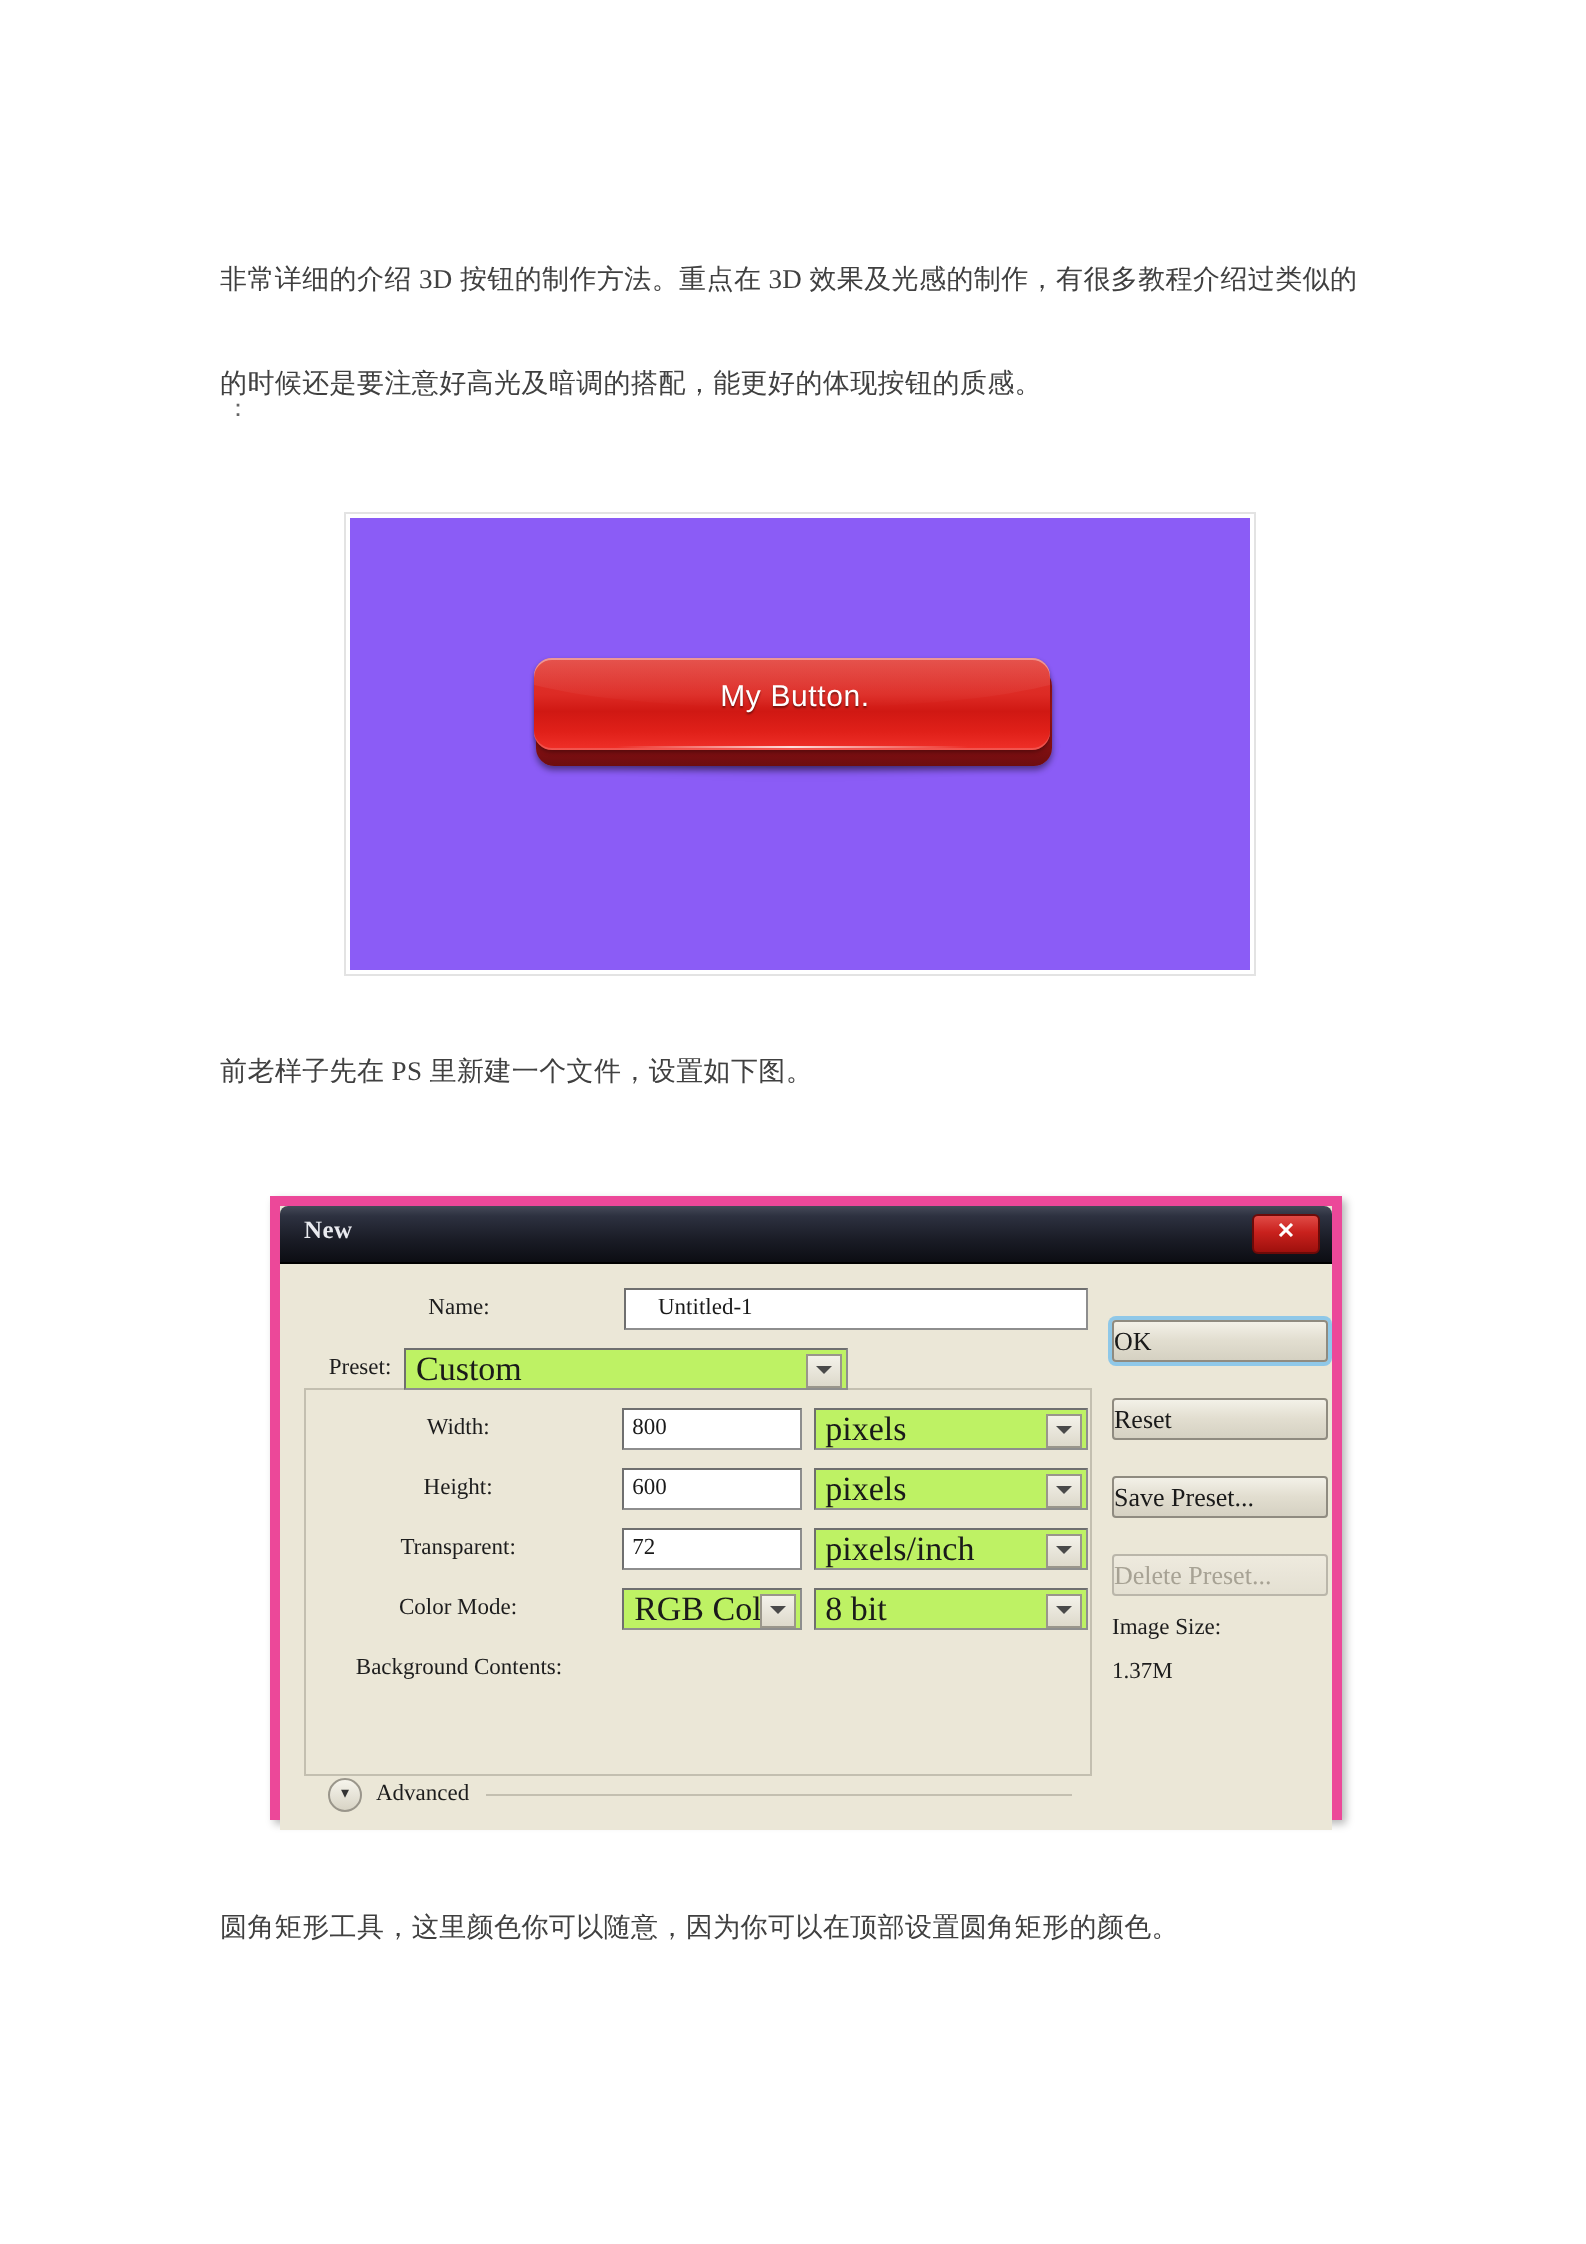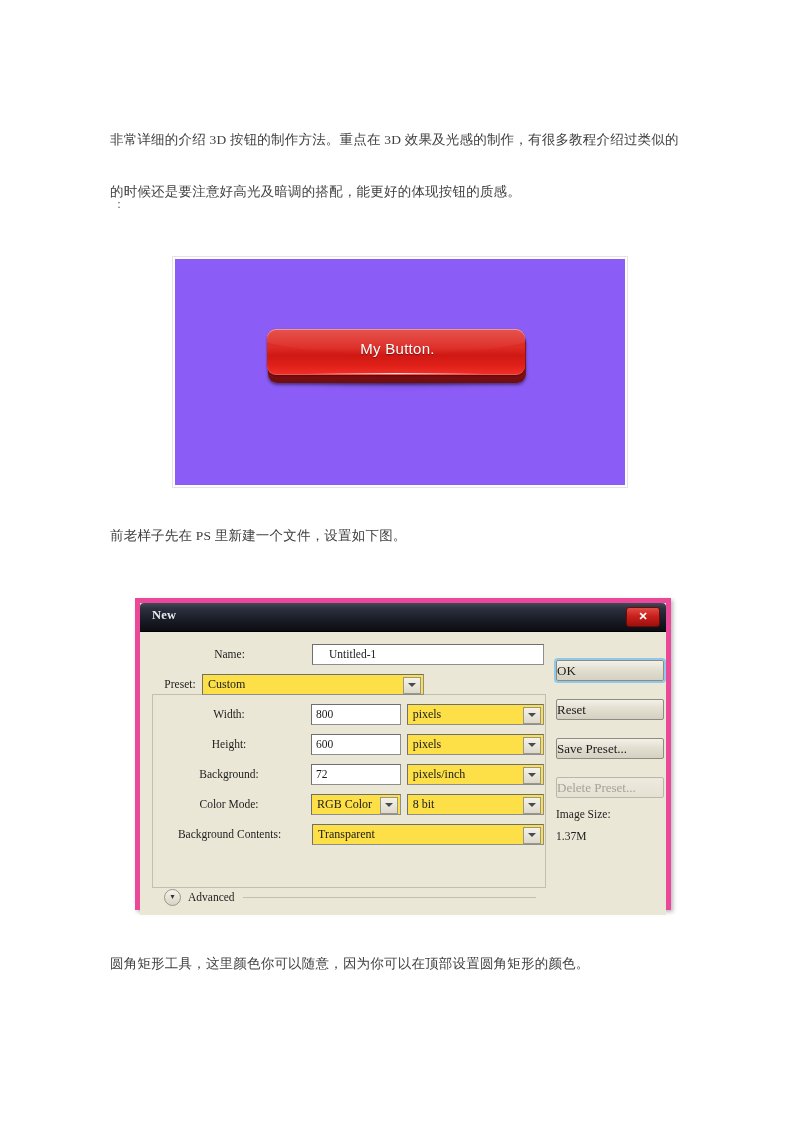--- a/index.html
+++ b/index.html
@@ -221,25 +221,25 @@
     line-height: 19px;
     padding: 0 4px;
     color: #1a1a1a;
     white-space: nowrap;
     overflow: hidden;
   }
   .ps-select {
     box-sizing: border-box;
     position: relative;
     height: 21px;
-    background: #fde047;
+    background: #bef264;
     border: 1px solid #8e8e8e;
     border-top-color: #6f6f6f;
     border-left-color: #6f6f6f;
-    font-size: 12px;
+    font-size: 17px;
     line-height: 19px;
     padding: 0 22px 0 5px;
     color: #1a1a1a;
     white-space: nowrap;
     overflow: hidden;
   }
   .ps-arrow {
     position: absolute;
     right: 2px;
     top: 2px;
@@ -416,21 +416,21 @@
         <div class="ps-label lbl-w-field">Height:</div>
         <div class="ps-input in-num">600</div>
         <div class="gap6"></div>
         <div class="ps-select in-unit">
           <span>pixels</span>
           <span class="ps-arrow"></span>
         </div>
       </div>
 
       <div class="ps-row">
-        <div class="ps-label lbl-w-field">Background:</div>
+        <div class="ps-label lbl-w-field">Transparent:</div>
         <div class="ps-input in-num">72</div>
         <div class="gap6"></div>
         <div class="ps-select in-unit">
           <span>pixels/inch</span>
           <span class="ps-arrow"></span>
         </div>
       </div>
 
       <div class="ps-row">
         <div class="ps-label lbl-w-field">Color Mode:</div>
@@ -440,24 +440,20 @@
         </div>
         <div class="gap6"></div>
         <div class="ps-select in-depth">
           <span>8 bit</span>
           <span class="ps-arrow"></span>
         </div>
       </div>
 
       <div class="ps-row">
         <div class="ps-label lbl-w-field">Background Contents:</div>
-        <div class="ps-select in-bg">
-          <span>Transparent</span>
-          <span class="ps-arrow"></span>
-        </div>
       </div>
 
     </div>
 
     <div class="ps-advanced">
       <span class="adv-toggle">▾</span>
       <span class="adv-label">Advanced</span>
       <span class="adv-rule"></span>
     </div>
 

